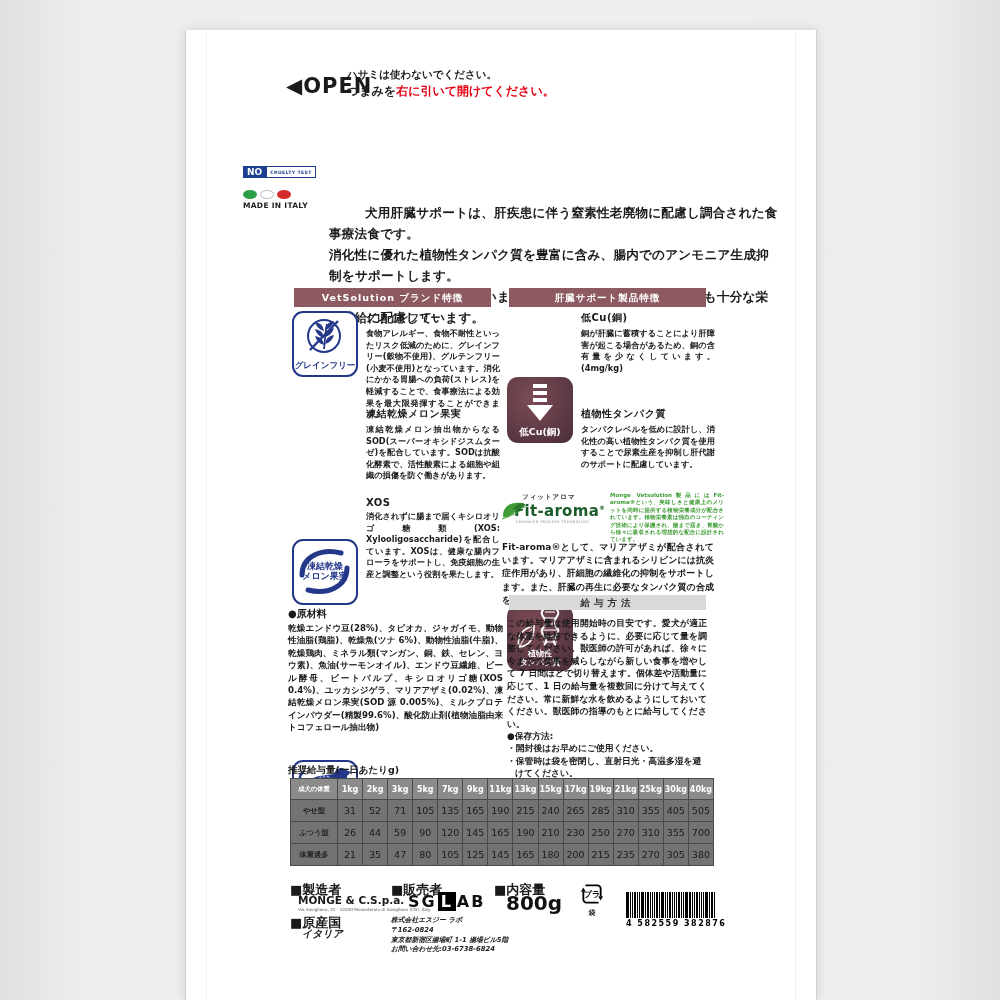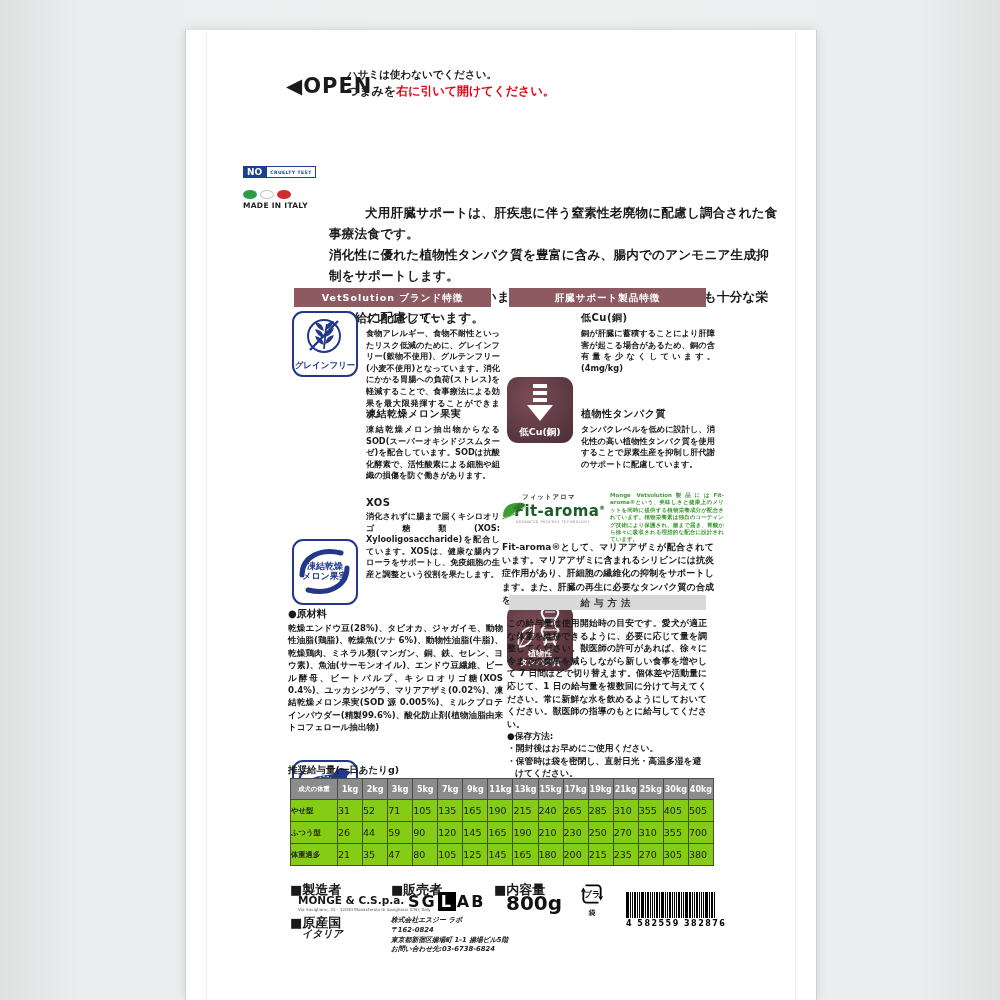--- a/index.html
+++ b/index.html
@@ -79,21 +79,21 @@
   .feed-body { width:200px; font-size:8.8px; line-height:12.6px; text-align:justify; font-weight:bold; color:#1a1a1a; }
   .storage { width:200px; font-size:8.8px; line-height:12.4px; font-weight:bold; color:#1a1a1a; }
   .storage .hang { padding-left:8px; text-indent:-8px; }
 
   
   .tbl-caption { font-size:9.5px; font-weight:bold; color:#1a1a1a; }
   table.feed { border-collapse:collapse; table-layout:fixed; width:424px; }
   table.feed th, table.feed td { border:1px solid #4a4a4a; padding:0; }
   table.feed th { background:#8b8b8b; color:#fff; font-size:8px; font-weight:bold; height:20px; text-align:center; }
   table.feed th.corner { width:46px; font-size:6.3px; }
-  table.feed td { height:21px; background:#84cc16; }
+  table.feed td { height:21px; text-align:center; background:#737373; }
   table.feed td.rowlabel { font-size:7.3px; font-weight:bold; color:#222; }
   table.feed td.val { font-size:9.5px; color:#1a1a1a; }
 
   
   .ft-title { font-size:13px; font-weight:bold; color:#1a1a1a; }
   .manu-name { font-size:10.5px; font-weight:bold; color:#1a1a1a; }
   .manu-sub { font-size:4.2px; color:#555; }
   .origin-val { font-size:10px; font-weight:bold; font-style:italic; }
   .sglab { font-size:16px; font-weight:bold; letter-spacing:2px; color:#111; display:inline-flex; align-items:center; }
   .sglab .lbox { background:#000; color:#fff; padding:0 3px; margin:0 1px; }

